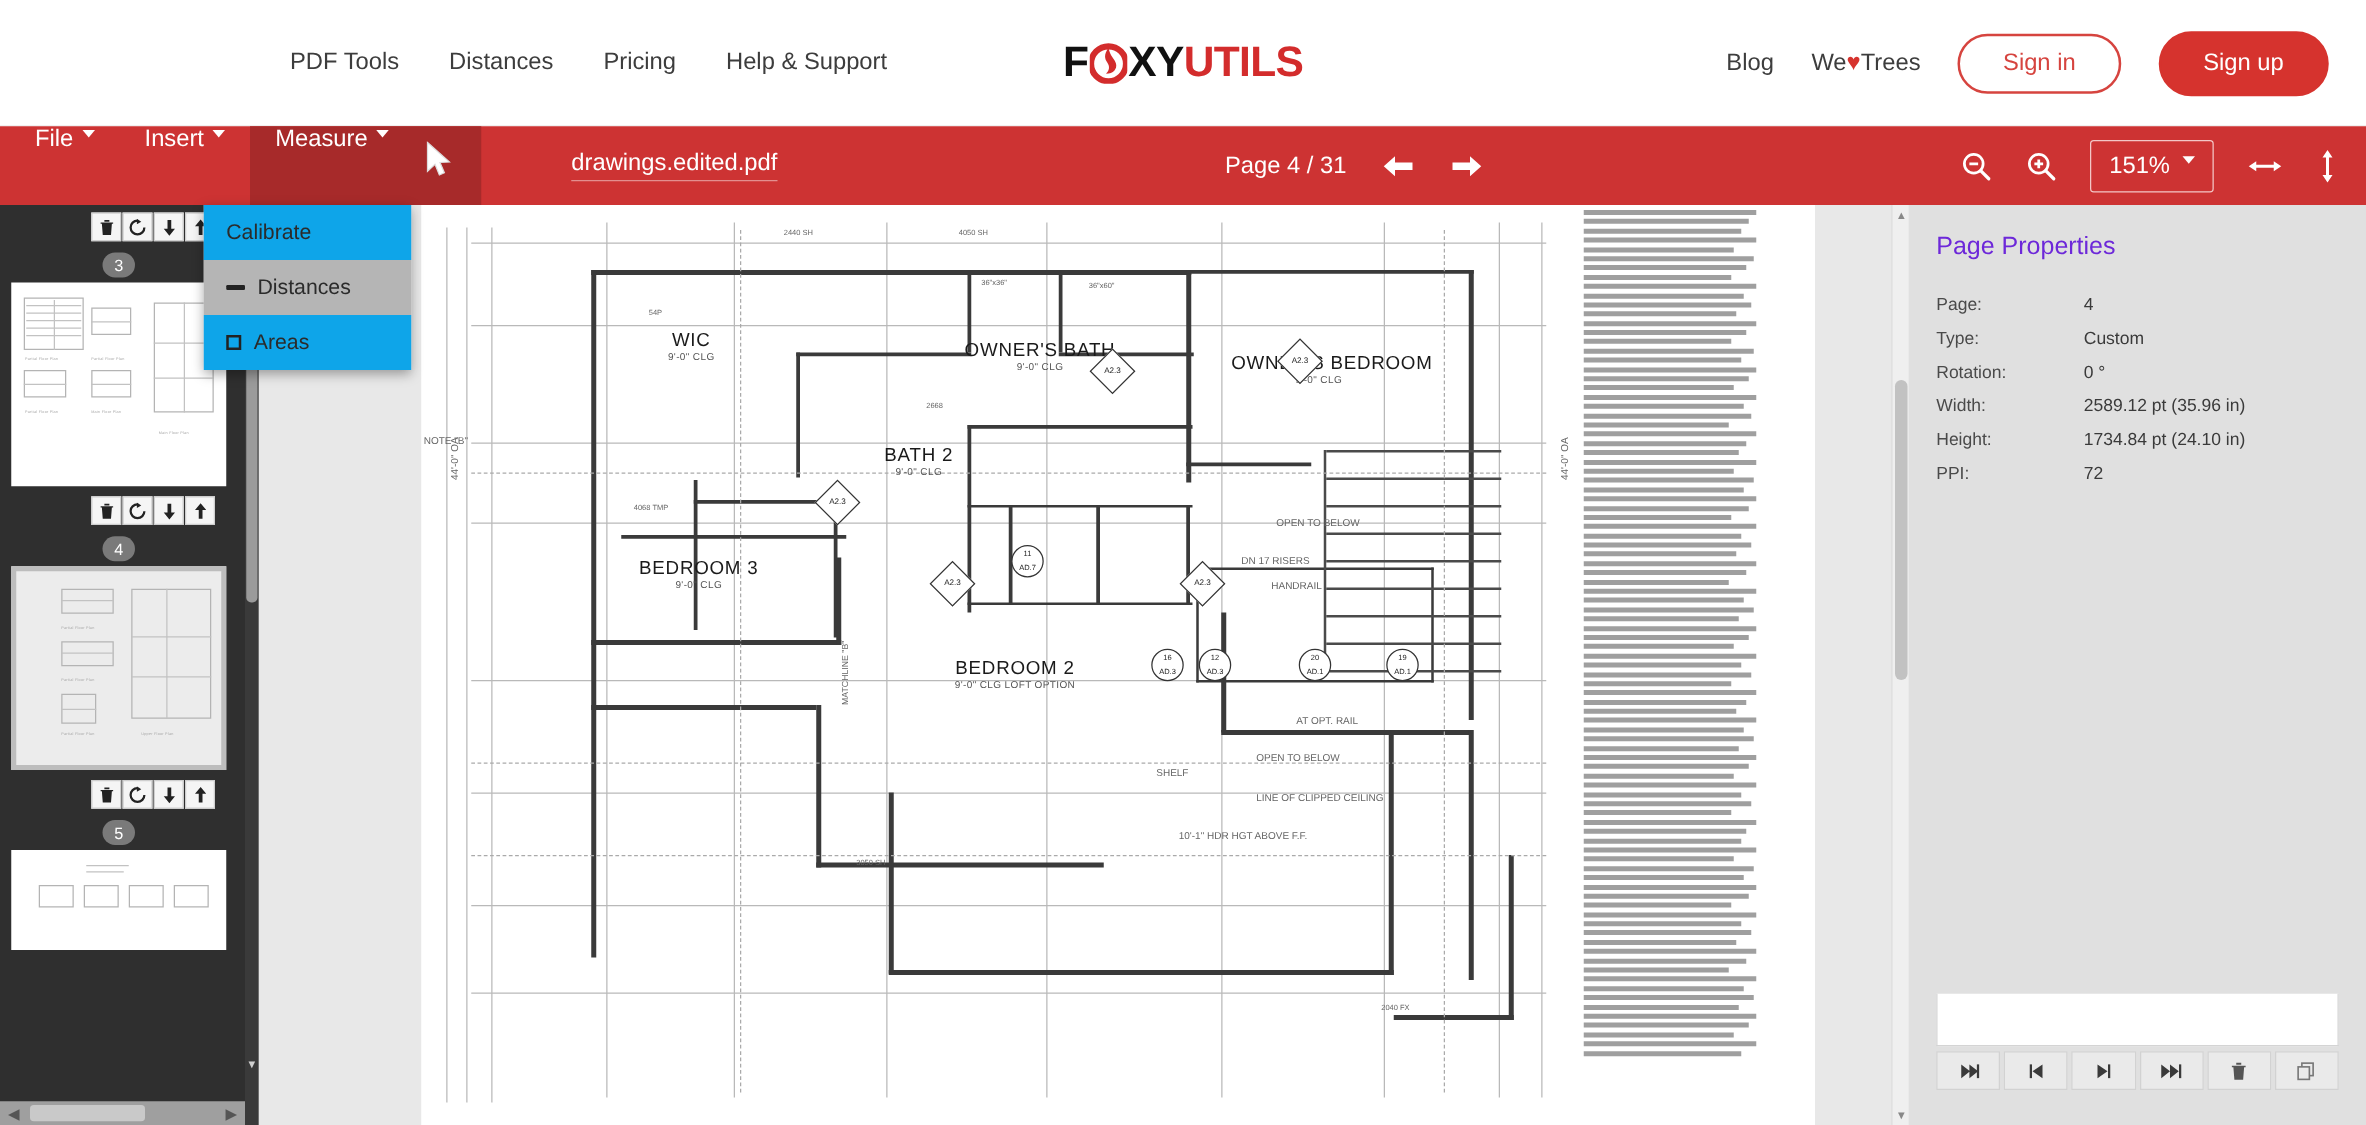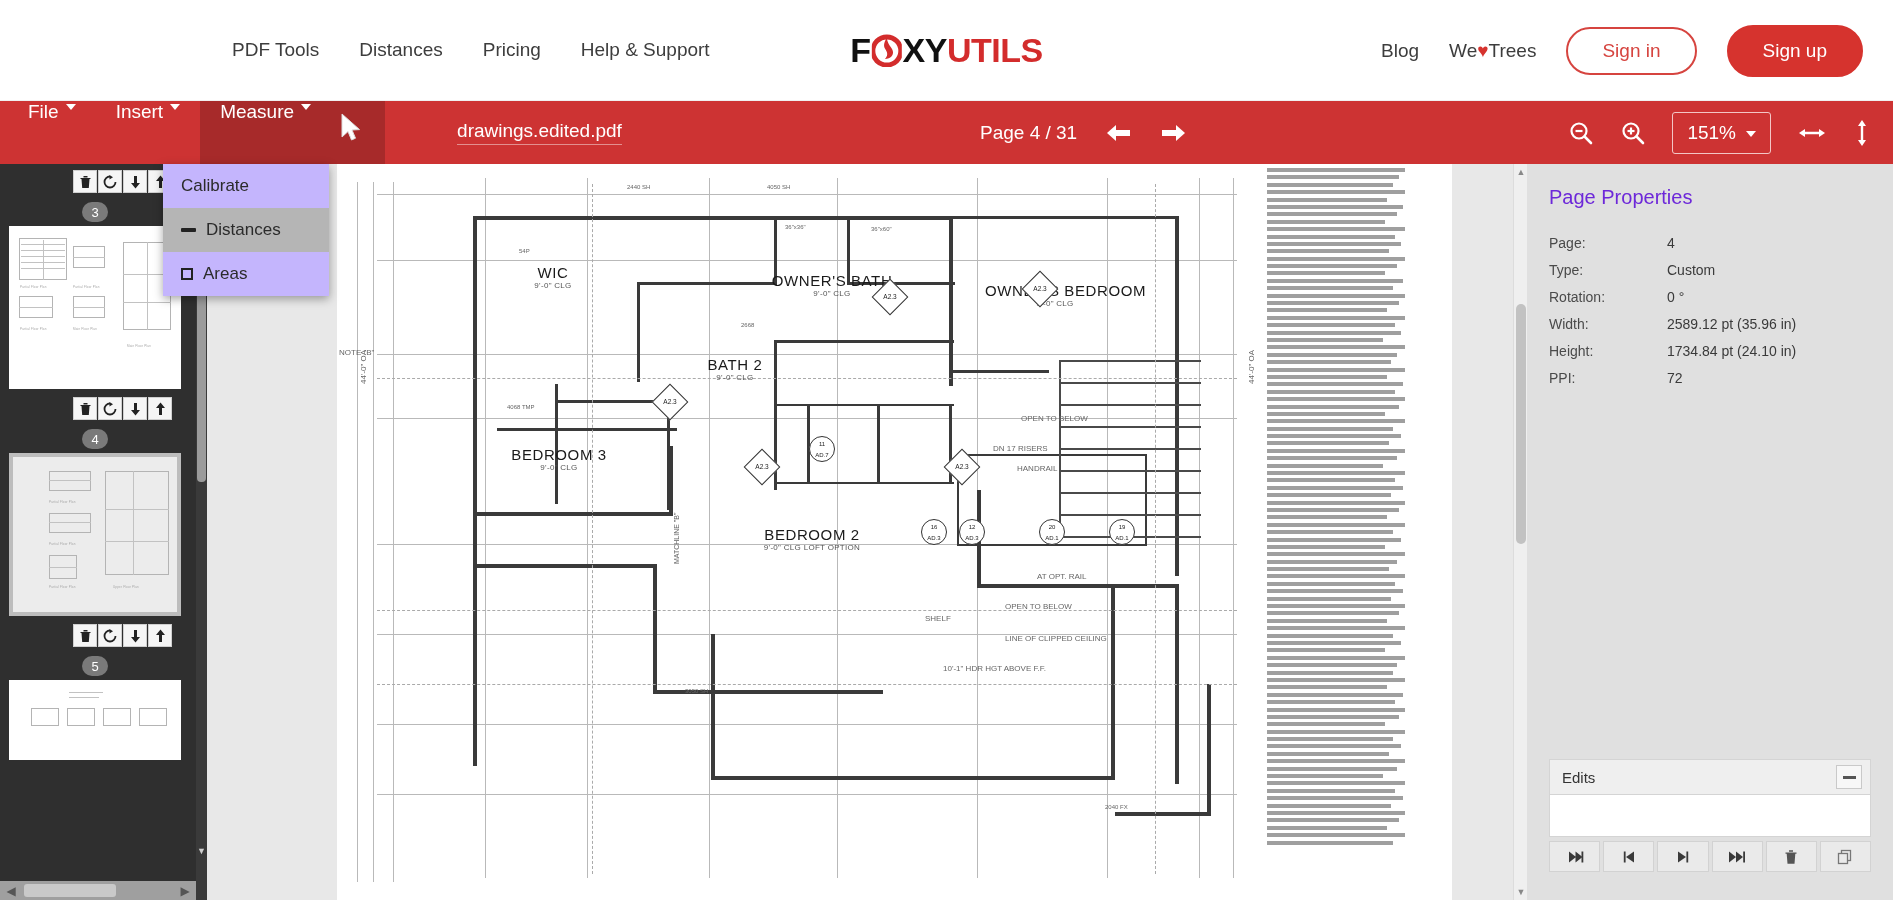--- a/index.html
+++ b/index.html
@@ -85,35 +85,35 @@
   .tb-pagenav {
     position: absolute; left: 980px; display: flex; align-items: center; gap: 26px;
   }
   .pagenum { font-size: 19px; }
   .arrow-btn { cursor: pointer; display: flex; align-items: center; }
   .tb-right {
     position: absolute; right: 22px; display: flex; align-items: center; gap: 26px;
   }
   .zoombox {
     border: 1px solid #f3c6c6; border-radius: 3px;
-    padding: 9px 14px; display: flex; align-items: center; gap: 10px;
+    padding: 9px 14px; display: flex; gap: 10px;
     font-size: 19px; cursor: pointer;
   }
   .icon-btn { cursor: pointer; display: flex; align-items: center; }
 
   
   .dropdown {
     position: absolute; top: 164px; left: 163px;
     width: 166px; background: #f7f7f7;
     box-shadow: 0 3px 9px rgba(0,0,0,.35);
     z-index: 50; font-size: 17px; color: #2b2b2b;
   }
   .dd-item {
     padding: 12px 0 12px 18px; display: flex; align-items: center; gap: 10px;
-    cursor: pointer; background: #c4b5fd;
+    cursor: pointer; background: #0ea5e9;
   }
   .dd-item.hl { background: #b5b5b5; }
   .dd-dash { display: inline-block; width: 15px; height: 4px; background: #222; border-radius: 1px; }
   .dd-square { display: inline-block; width: 12px; height: 12px; border: 2px solid #222; }
 
   
   .thumbs {
     position: absolute; top: 164px; left: 0;
     width: 207px; height: 736px;
     background: #2f2f2f; overflow: hidden;
@@ -775,26 +775,20 @@
   <div class="rp-row">
     <span class="rp-key">Height:</span>
     <span class="rp-val">1734.84 pt (24.10 in)</span>
   </div>
   <div class="rp-row">
     <span class="rp-key">PPI:</span>
     <span class="rp-val">72</span>
   </div>
 
   <div class="edits">
-    <div class="edits-head">
-      <span>Edits</span>
-      <span class="collapse-btn">
-          <i></i>
-        </span>
-    </div>
     <div class="edits-body"></div>
     <div class="edits-ctrls">
       <span class="ec-btn">
         <svg width="18" height="14" viewBox="0 0 18 14">
             <path d="M8 7 L15 1.5 L15 12.5 Z M1.5 7 L8.5 1.5 L8.5 12.5 Z" fill="#3a3a3a" transform="scale(-1,1) translate(-18,0)"></path>
             <rect x="15.5" y="1.5" width="1.8" height="11" fill="#3a3a3a"></rect>
           </svg>
       </span>
       <span class="ec-btn">
         <svg width="16" height="14" viewBox="0 0 16 14">

